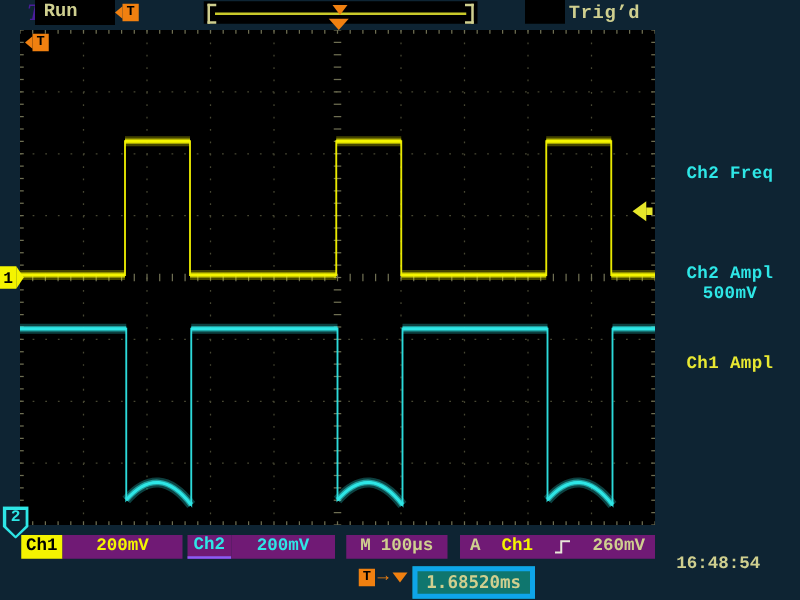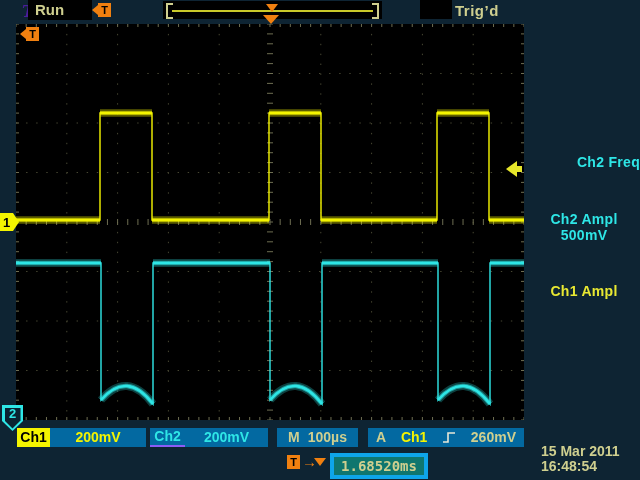--- a/index.html
+++ b/index.html
@@ -1,18 +1,18 @@
 <!DOCTYPE html>
 <html><head>
 <meta charset="utf-8">
 <style>
   html,body{margin:0;padding:0;}
   #screen{position:relative;width:640px;height:480px;background:#0e2433;overflow:hidden;
           font-family:"Liberation Sans",sans-serif;font-weight:bold;}
-  .abs{position:absolute;}
+  .abs{position:absolute;font-family:Liberation Mono, monospace;}
 
   
   #brand{left:2px;top:1px;font-family:"DejaVu Serif",serif;font-style:italic;
          font-size:17px;color:#4a1d9b;letter-spacing:-1px;margin-left:20px;}
   #run-box{left:28px;top:0;width:64px;height:20px;background:#000;}
   #run-box span{position:absolute;left:7px;top:1px;font-size:15px;color:#cfcf8f;}
   .t-icon{display:flex;align-items:center;}
   .t-arrow-left{width:0;height:0;border-top:5px solid transparent;border-bottom:5px solid transparent;
                 border-right:6px solid #f08010;}
   .t-box{width:13px;height:14px;background:#f08010;color:#000;font-size:11px;
@@ -50,24 +50,24 @@
       color:#2ee6e6;font-size:13px;}
   #trig-level-arrow{left:506px;top:161px;display:flex;align-items:center;}
   #trig-level-arrow .head{width:0;height:0;border-top:8px solid transparent;border-bottom:8px solid transparent;
       border-right:11px solid #e6e62a;}
   #trig-level-arrow .tail{width:5px;height:6px;background:#e6e62a;}
 
   
   .meas{left:528px;width:112px;text-align:center;font-size:14px;line-height:16px;letter-spacing:.3px;}
   .meas.cyan{color:#2ee6e6;}
   .meas.yellow{color:#e8e832;}
-  #meas-1{top:154px;text-align:right;} #meas-2{top:211px;text-align:center;} #meas-3{top:283px;}
-
-  
-  .bar{top:428px;height:19px;background:#0369a1;font-size:14px;line-height:19px;text-align:center;}
+  #meas-1{top:131px;} #meas-2{top:211px;text-align:center;} #meas-3{top:283px;}
+
+  
+  .bar{top:428px;height:19px;background:#701a75;font-size:14px;line-height:19px;text-align:center;}
   #ch1-label{left:17px;width:33px;background:#f4f400;color:#000;}
   #ch1-scale{left:50px;width:96px;color:#f4f400;}
   #ch2-label{left:150px;width:35px;color:#2ee6e6;border-bottom:2px solid #8b5cf6;height:17px;line-height:17px;}
   #ch2-scale{left:185px;width:83px;color:#2ee6e6;}
   #m-box{left:277px;width:81px;color:#cfcf8f;display:flex;justify-content:center;gap:8px;}
   #a-box{left:368px;width:156px;color:#cfcf8f;display:flex;align-items:center;
          justify-content:space-between;padding:0 8px;box-sizing:border-box;}
   #a-box .ch1{color:#f4f400;}
 
   
@@ -457,17 +457,16 @@
     <span>260mV</span>
   </div>
 
   <div class="abs t-icon" id="t-icon-bottom">
     <div class="t-box">T</div>
   </div>
   <div class="abs" id="t-right-arrow">→</div>
   <div class="abs tri-down" id="delay-tri"></div>
   <div class="abs" id="delay-box">1.68520ms</div>
   <div class="abs" id="datetime">
-    <div>15 Mar 2011</div>
     <div>16:48:54</div>
   </div>
 
 </div>
 
 </body></html>

